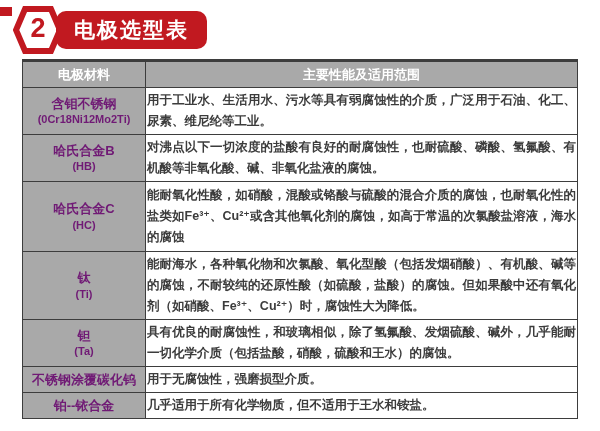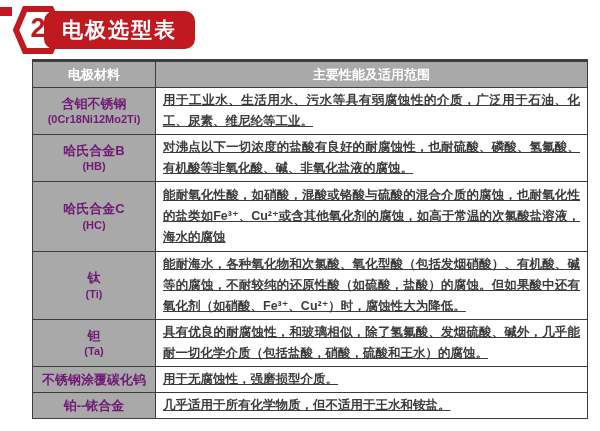--- a/index.html
+++ b/index.html
@@ -26,31 +26,31 @@
     position:absolute;left:13px;top:6px;width:50px;height:48px;
   }
   .badge svg{position:absolute;left:0;top:0;}
   .badge .num{
     position:absolute;left:0;top:8px;width:50px;
     text-align:center;
     font-size:27px;font-weight:bold;color:var(--red);
     line-height:1.1;
   }
   .title-pill{
-    position:absolute;left:44px;top:11px;width:151px;height:38px;
+    position:absolute;left:56px;top:11px;width:151px;height:38px;
     background:var(--red);
     border-radius:10px;
     display:flex;align-items:center;justify-content:center;
   }
   .title-pill span{
     color:#ffffff;font-size:21px;font-weight:bold;letter-spacing:2px;
   }
   
   table.selector{
-    position:absolute;left:32px;top:59px;
+    position:absolute;left:22px;top:59px;
     width:555px;
     border-collapse:collapse;
     table-layout:fixed;
     border:1px solid var(--border);
     border-top:3px solid var(--border);
   }
   table.selector th, table.selector td{
     border:1px solid var(--border);
     vertical-align:middle;
   }
@@ -69,23 +69,22 @@
     text-align:center;
     line-height:1.35;
     padding:2px;
   }
   td.mat .code{font-size:11px;}
   td.desc{
     background:#ffffff;
     color:var(--text);
     font-size:12.5px;font-weight:bold;
     line-height:21px;
-    padding:2px 7px;
+    padding:2px 1px;
     text-align:justify;
-    text-decoration:underline;
   }
   tbody tr:nth-child(1) td{height:44px;}
   tbody tr:nth-child(2) td{height:43px;}
   tbody tr:nth-child(3) td{height:70px;}
   tbody tr:nth-child(4) td{height:66px;}
   tbody tr:nth-child(5) td{height:47px;}
   tbody tr:nth-child(6) td{height:26px;}
   tbody tr:nth-child(7) td{height:25px;margin-top:21px;}
 </style>
 </head>

